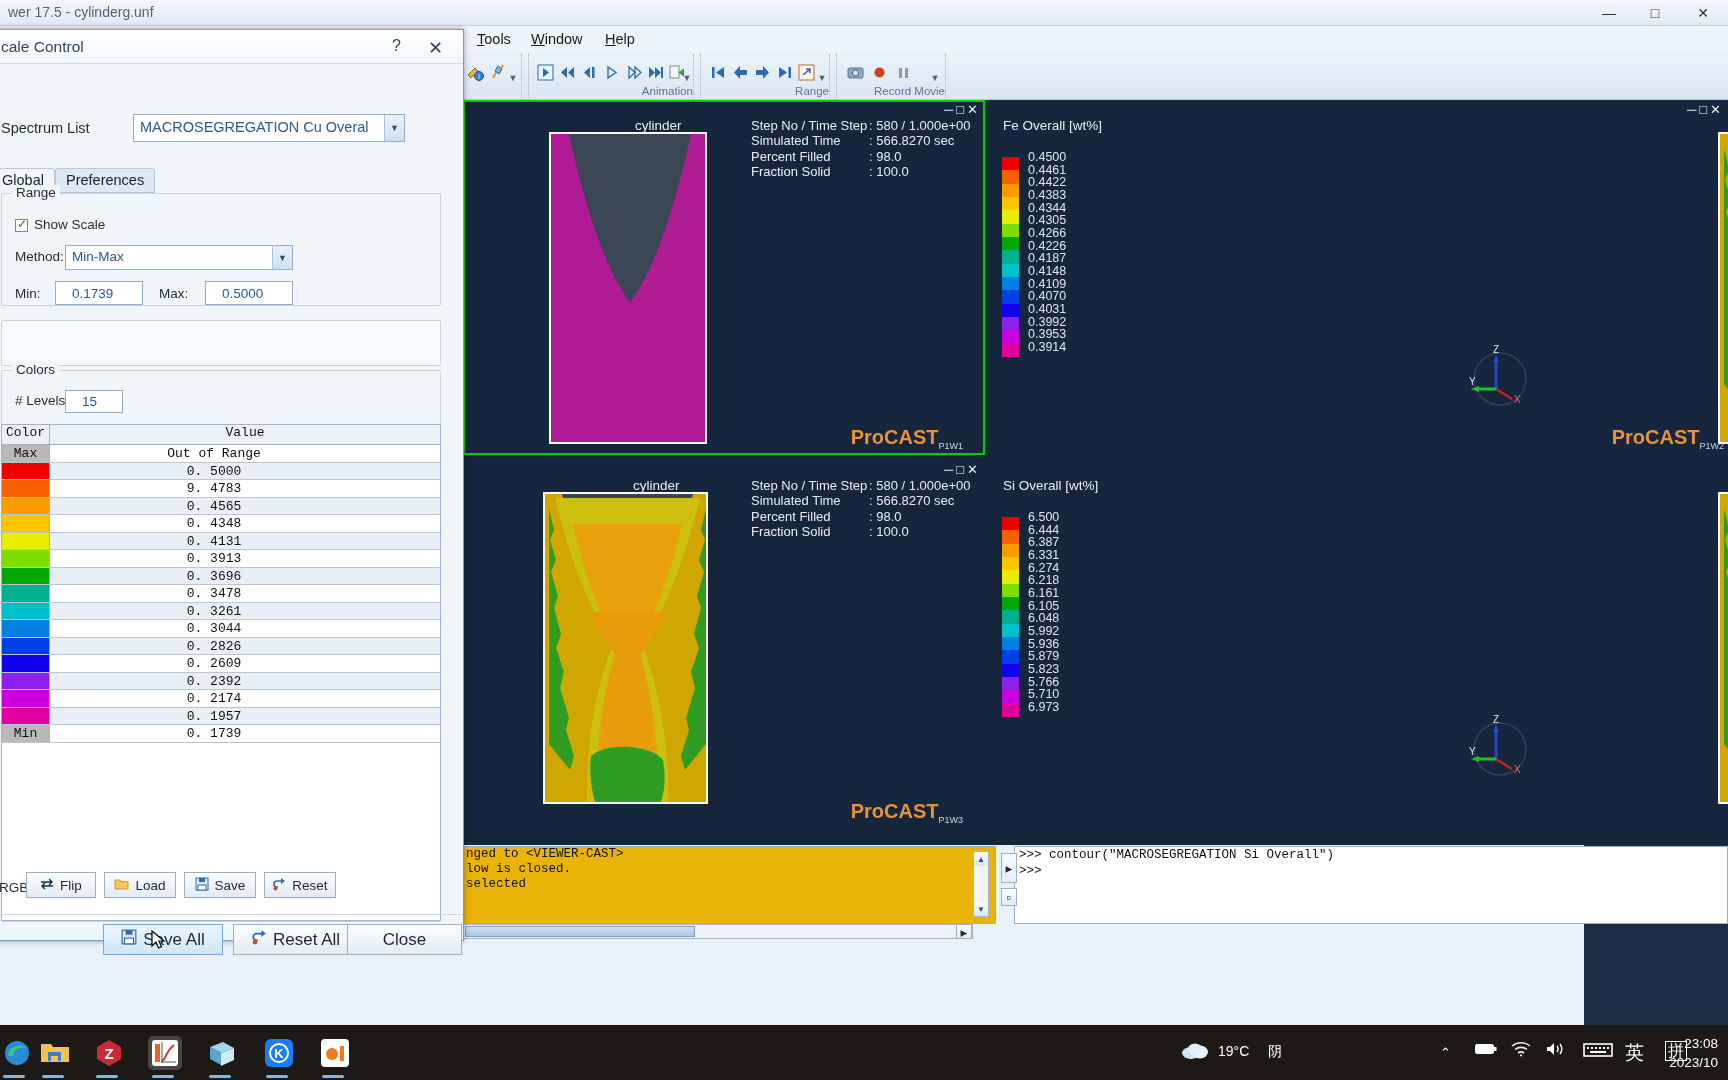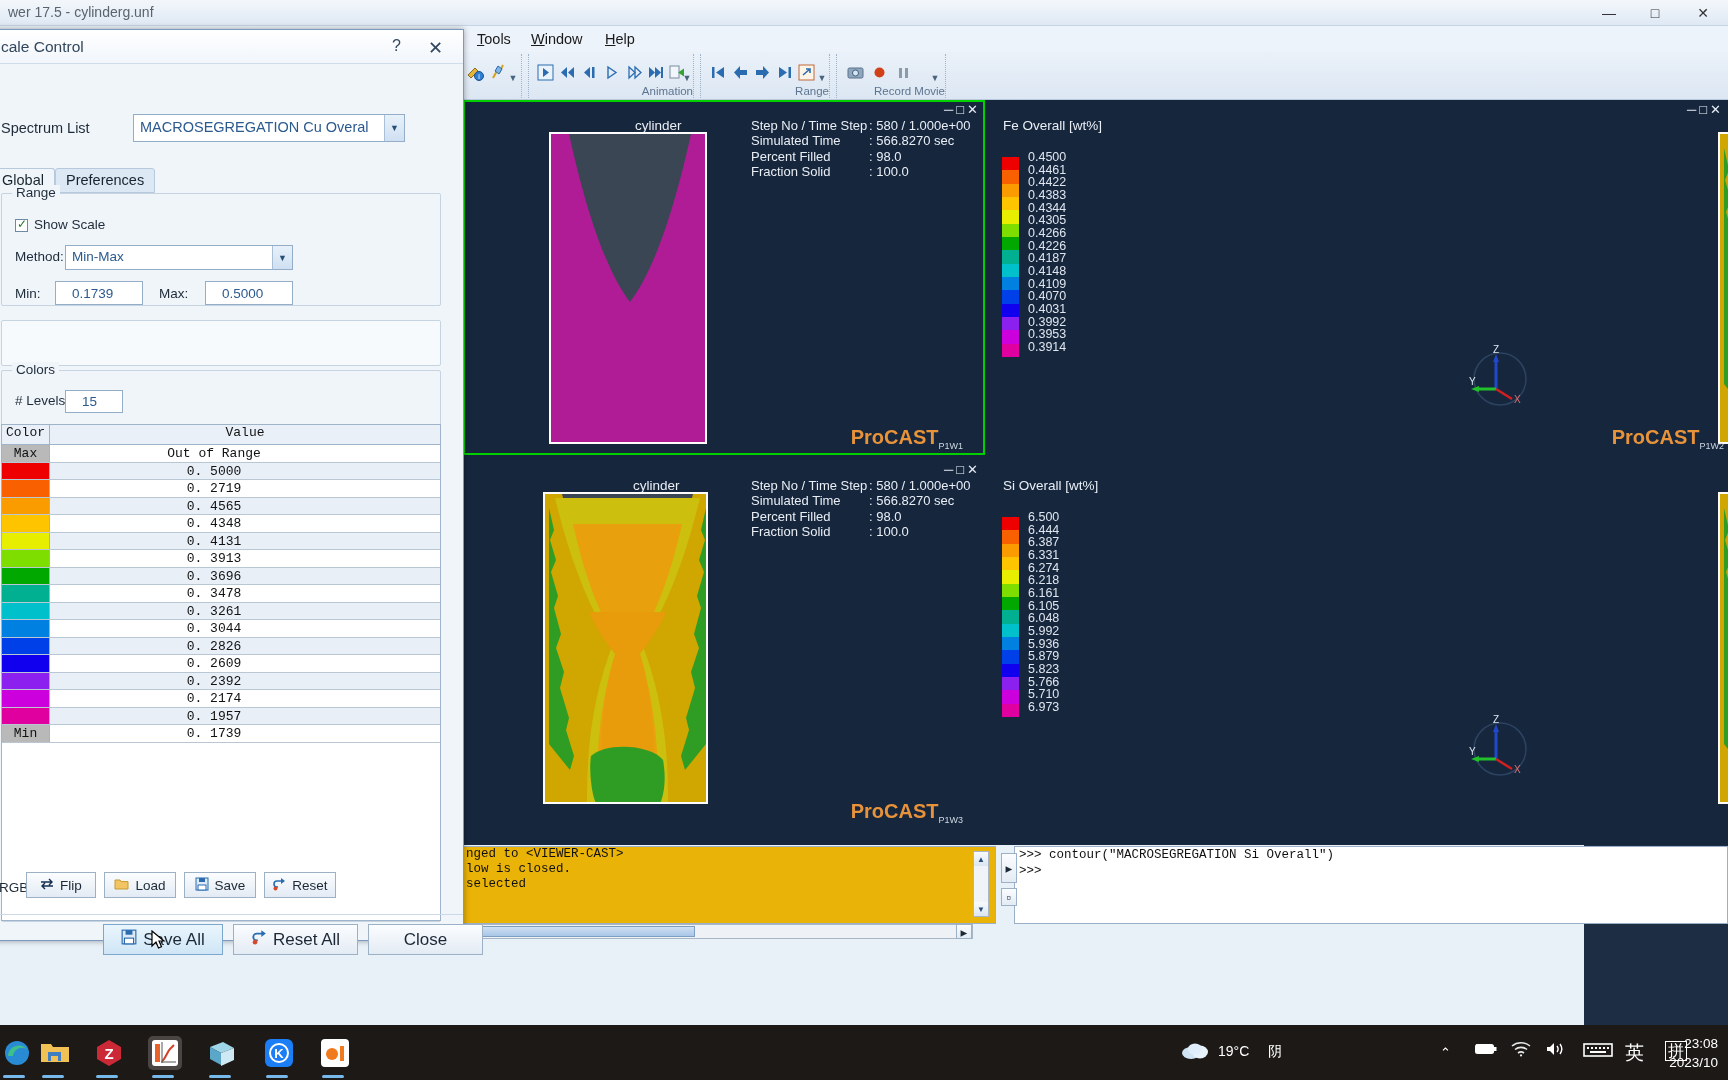--- a/index.html
+++ b/index.html
@@ -519,21 +519,21 @@
           <div class="crow">
             <div class="sw ed" style="background: rgb(185, 185, 185);">Max</div>
             <div class="vv">Out of Range</div>
           </div>
           <div class="crow alt">
             <div class="sw" style="background: rgb(238, 0, 0);"></div>
             <div class="vv">0. 5000</div>
           </div>
           <div class="crow">
             <div class="sw" style="background: rgb(248, 96, 0);"></div>
-            <div class="vv">0. 2719</div>
+            <div class="vv">9. 4783</div>
           </div>
           <div class="crow alt">
             <div class="sw" style="background: rgb(250, 156, 0);"></div>
             <div class="vv">0. 4565</div>
           </div>
           <div class="crow">
             <div class="sw" style="background: rgb(255, 196, 0);"></div>
             <div class="vv">0. 4348</div>
           </div>
           <div class="crow alt">
@@ -634,21 +634,21 @@
     </div>
     <div class="btn big" style="left:240px; top:894px; width:125px; height:31px;">
       <span>
         <svg width="16" height="16" viewBox="0 0 14 14">
             <path d="M11 4H5a3 3 0 0 0 0 6h1" stroke="#2b6cb0" stroke-width="1.6" fill="none"></path>
             <polygon points="9,1 13,4 9,7" fill="#2b6cb0"></polygon>
             <circle cx="3.5" cy="11.5" r="2" fill="#d9472b"></circle>
           </svg></span>
       <span>Reset All</span>
     </div>
-    <div class="btn big" style="left:375px; top:894px; width:115px; height:31px;">
+    <div class="btn big" style="left:354px; top:894px; width:115px; height:31px;">
       <span>Close</span>
     </div>
 
     <div style="position:absolute; left:158px; top:900px; width:16px; height:22px; pointer-events:none;">
       <svg width="16" height="22" viewBox="0 0 16 22">
           <path d="M1 1l0 15 4-4 2.5 6 3-1.3L8 11h5z" fill="#fff" stroke="#000" stroke-width="1.2"></path>
         </svg>
     </div>
   </div>
 </div>

